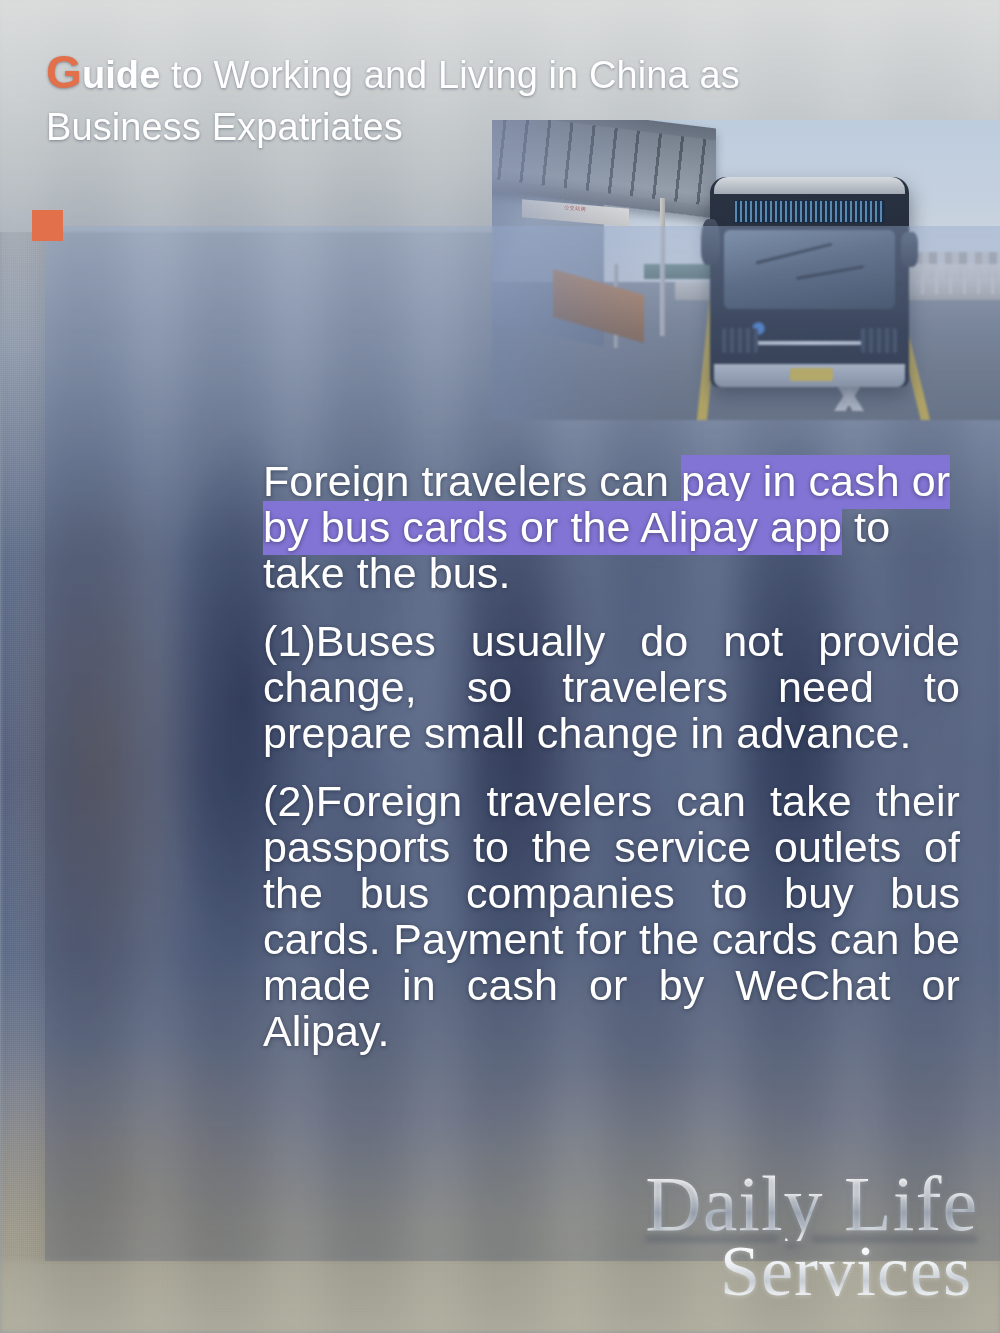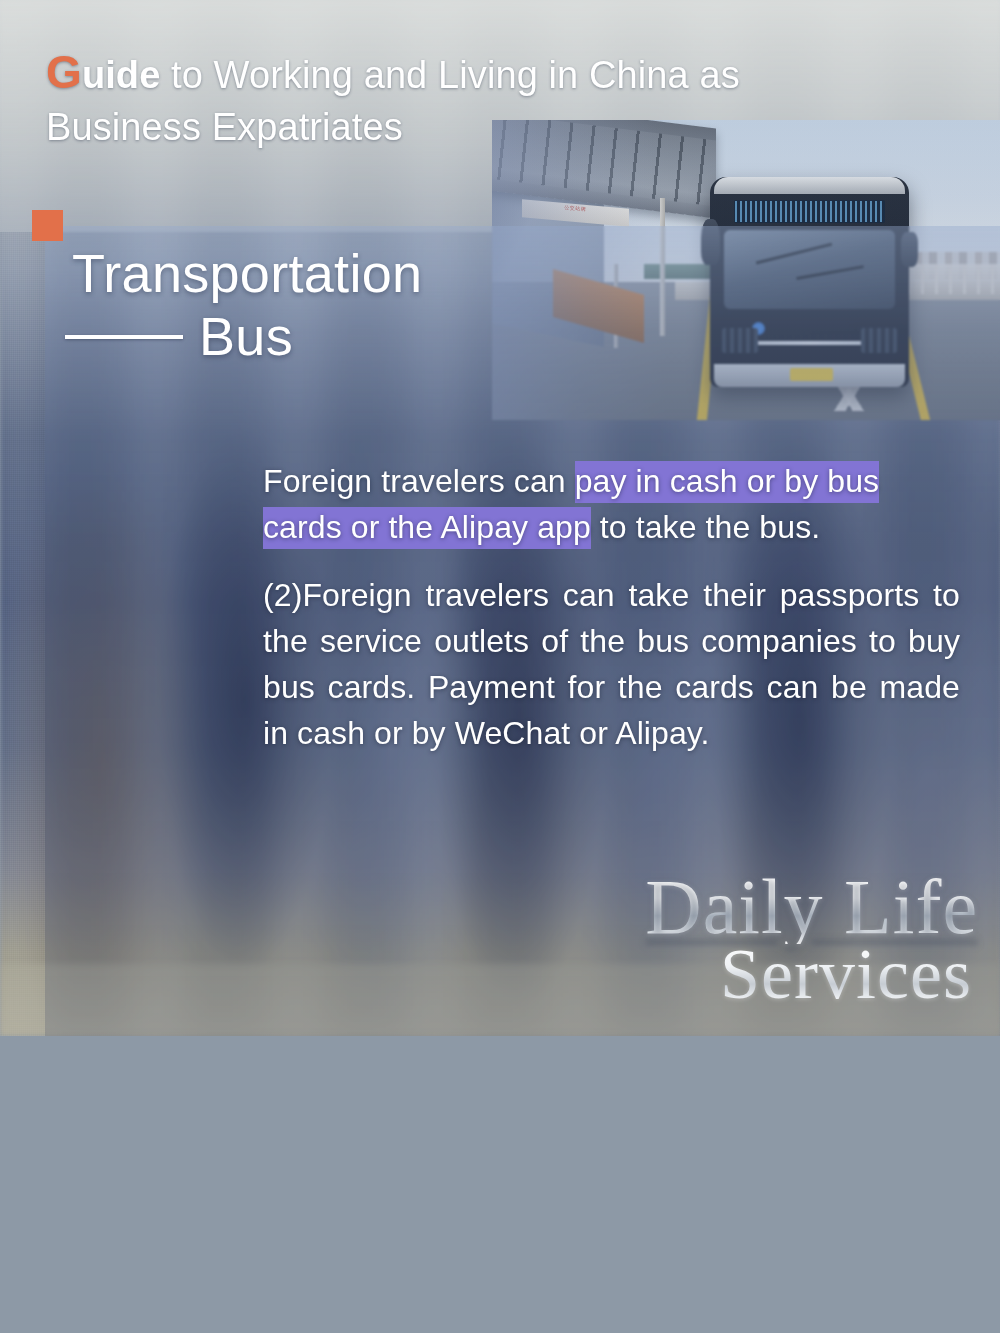--- a/index.html
+++ b/index.html
@@ -7,21 +7,21 @@
   html,body{
     width:1000px; height:1333px;
     background:#8d99a6;
     font-family:"Liberation Sans", sans-serif;
     overflow:hidden;
   }
 
   .poster{
     position:relative;
     width:1000px;
-    height:1036px;
+    height:1333px;
     overflow:hidden;
     isolation:isolate;
   }
 
   
   .bg-photo{
     position:absolute; inset:0;
     background:
       radial-gradient(ellipse 150px 420px at 100px 760px, rgba(120,104,92,.55), transparent 72%),
       radial-gradient(ellipse 120px 380px at 245px 700px, rgba(38,48,78,.72), transparent 72%),
@@ -359,21 +359,21 @@
     text-shadow:0 2px 5px rgba(25,35,60,.4);
   }
 
   
   .body-copy{
     position:absolute;
     left:263px; top:458px;
     width:697px;
   }
   .para{
-    font-size:32px;
+    font-size:43px;
     line-height:46px;
     color:#ffffff;
     text-align:justify;
     text-justify:inter-word;
     letter-spacing:.1px;
     text-shadow:0 1px 4px rgba(18,26,46,.5);
     margin-bottom:22px;
   }
   .para:last-child{ margin-bottom:0; }
   .para.lead{ text-align:left; }
@@ -478,30 +478,24 @@
   </div>
 
   <div class="panel"></div>
 
   <div class="header">
     <div class="header-title"><span class="cap">G</span><span class="lead">uide</span><span> to Working and Living in China as Business Expatriates</span></div>
   </div>
 
   <div class="orange-square"></div>
 
-  <div class="sec-title">
-    <div class="sec-title-l1">Transportation</div>
-    <div class="sec-title-l2">
-      <span class="sec-rule"></span>
-      <span class="sec-title-sub">Bus</span>
-    </div>
-  </div>
 
   <div class="body-copy">
     <p class="para lead"><span>Foreign travelers can </span><span class="hl">pay in cash or by bus cards or the Alipay app</span><span> to take the bus.</span></p>
+    <p class="para">(1)Buses usually do not provide change, so travelers need to prepare small change in advance.</p>
     <p class="para">(2)Foreign travelers can take their passports to the service outlets of the bus companies to buy bus cards. Payment for the cards can be made in cash or by WeChat or Alipay.</p>
   </div>
 
   <div class="footer-logo">
     <div class="logo-main">Daily Life</div>
     <div class="logo-sub">Services</div>
   </div>
 
 </div>
 

